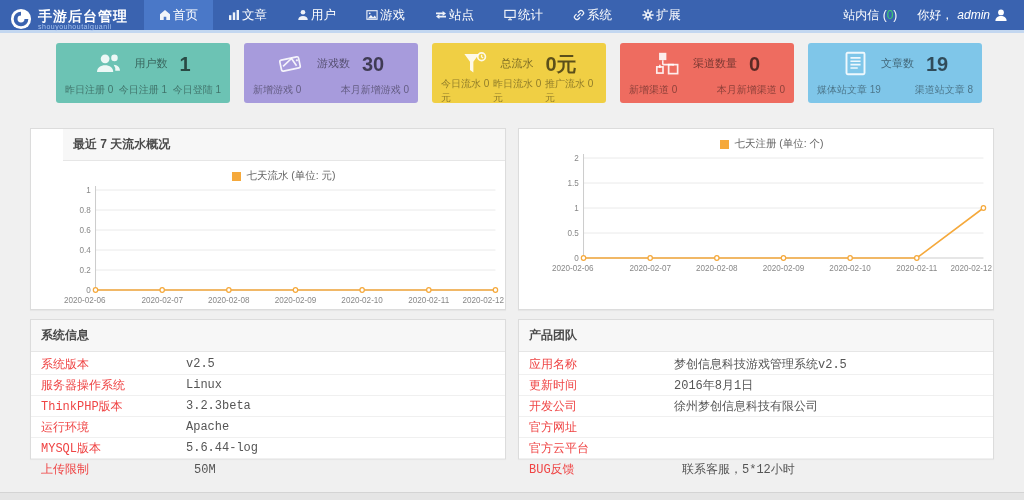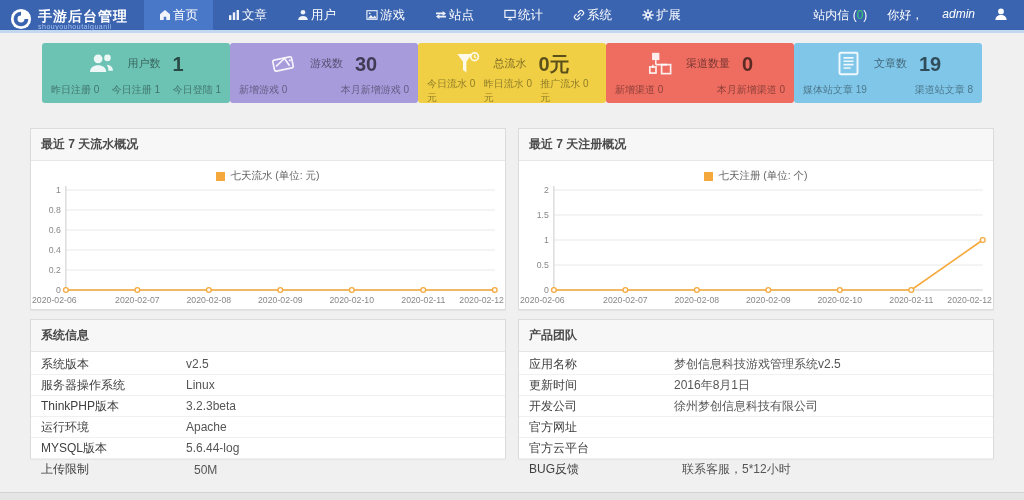--- a/index.html
+++ b/index.html
@@ -19,52 +19,52 @@
   .nav-menu { display:flex; align-items:stretch; }
   .nav-item { display:flex; align-items:center; gap:2px; padding:0 15px;
               color:#fff; font-size:12.5px; cursor:pointer; }
   .nav-item.active { background:#4a78c8; }
   .nav-icon { width:12px; height:12px; display:inline-block; color:#fff; opacity:.92; }
   .nav-icon svg { width:12px; height:12px; display:block; }
   .nav-right { margin-left:auto; display:flex; align-items:center; gap:20px;
                padding-right:16px; color:#fff; font-size:12px; }
   .msg-link { cursor:pointer; }
   .msg-count-green { color:#3bd56a; }
-  .user-area { display:flex; gap:19px; cursor:pointer; }
+  .user-area { display:flex; align-items:center; gap:4px; cursor:pointer; }
   .user-name { font-style:italic; }
   .user-glyph { width:14px; height:14px; color:#fff; }
   .user-glyph svg { width:14px; height:14px; display:block; }
   
   .cards-row { margin:10px 42px 0; display:flex; justify-content:space-between; }
   .stat-card { width:211px; height:60px; border-radius:3px; padding:7px 9px 6px;
-               display:flex; flex-direction:column; justify-content:space-between; }
+               display:flex; flex-direction:column; justify-content:space-between;margin-left:14px; }
   .card-top { display:flex; align-items:center; justify-content:center; gap:12px; }
   .card-icon { width:27px; height:27px; color:rgba(255,255,255,.88); flex:none; }
   .card-icon svg { width:27px; height:27px; display:block; }
   .card-label { font-size:11px; color:rgba(0,0,0,.5); }
   .card-value { font-size:20px; font-weight:bold; color:rgba(0,0,0,.62); line-height:20px; }
   .card-subs { display:flex; justify-content:space-between; font-size:10px; color:rgba(0,0,0,.42); }
   
   .panel { background:#fff; border:1px solid #dcdcdc; box-shadow:0 1px 1px rgba(0,0,0,.04); }
   .panel-header { background:#f7f7f7; border-bottom:1px solid #e6e6e6; padding:7px 10px;
                   font-size:12px; font-weight:bold; color:#4a4a4a; }
   .charts-row { margin:25px 30px 0; display:flex; gap:12px; }
-  .chart-panel { flex:1; height:182px; }
+  .chart-panel { flex:1; height:182px;padding-left:32px; }
   .chart-legend { display:flex; justify-content:center; align-items:center; gap:5px;
                   padding-top:8px; font-size:10.5px; color:#666; }
   .legend-swatch { width:9px; height:9px; display:inline-block; }
   svg.chart { display:block; width:100%; height:126px; margin-top:1px; }
   
   .info-row-wrap { margin:9px 30px 0; display:flex; gap:12px; }
-  .info-panel { flex:1; height:140px; }
+  .info-panel { flex:1; height:140px;font-family:Liberation Mono, monospace; }
   .info-body { padding-top:2px; }
   .info-row { display:flex; align-items:center; padding:0 10px; height:21px;
               border-bottom:1px solid #f0f0f0; }
   .info-row:last-child { border-bottom:none;gap:8px; }
-  .info-label { width:145px; color:#404040; flex:none; }
+  .info-label { width:145px; color:#ef4444; flex:none; }
   .info-value { color:#555; }
   
   .footer-bar { position:absolute; left:0; right:0; bottom:0; height:8px;
                 background:#e5e5e5; border-top:1px solid #d4d4d4; }
 </style>
 </head>
 <body>
 
 <div class="navbar">
   <div class="brand">
@@ -306,21 +306,20 @@
         <circle cx="34" cy="106" r="2.3" fill="#ffffff" stroke="#f5a93c" stroke-width="1.3"></circle>
         <circle cx="103.66666666666667" cy="106" r="2.3" fill="#ffffff" stroke="#f5a93c" stroke-width="1.3"></circle>
         <circle cx="173.33333333333334" cy="106" r="2.3" fill="#ffffff" stroke="#f5a93c" stroke-width="1.3"></circle>
         <circle cx="243" cy="106" r="2.3" fill="#ffffff" stroke="#f5a93c" stroke-width="1.3"></circle>
         <circle cx="312.6666666666667" cy="106" r="2.3" fill="#ffffff" stroke="#f5a93c" stroke-width="1.3"></circle>
         <circle cx="382.3333333333333" cy="106" r="2.3" fill="#ffffff" stroke="#f5a93c" stroke-width="1.3"></circle>
         <circle cx="452" cy="106" r="2.3" fill="#ffffff" stroke="#f5a93c" stroke-width="1.3"></circle>
       </svg>
   </div>
   <div class="panel chart-panel">
-    <div class="panel-header">最近 7 天注册概况</div>
     <div class="chart-legend">
       <span class="legend-swatch" id="swatch-1" style="background: rgb(245, 169, 60);"></span>
       <span>七天注册 (单位: 个)</span>
     </div>
     <svg class="chart" id="chart-1" viewBox="0 0 462 126" preserveAspectRatio="none">
         <line x1="34" y1="106" x2="452" y2="106" stroke="#cccccc" stroke-width="1"></line>
         <text x="29" y="109" text-anchor="end" font-size="8.5" fill="#888">0</text>
         <line x1="34" y1="81" x2="452" y2="81" stroke="#e9e9e9" stroke-width="1"></line>
         <text x="29" y="84" text-anchor="end" font-size="8.5" fill="#888">0.5</text>
         <line x1="34" y1="56" x2="452" y2="56" stroke="#e9e9e9" stroke-width="1"></line>

